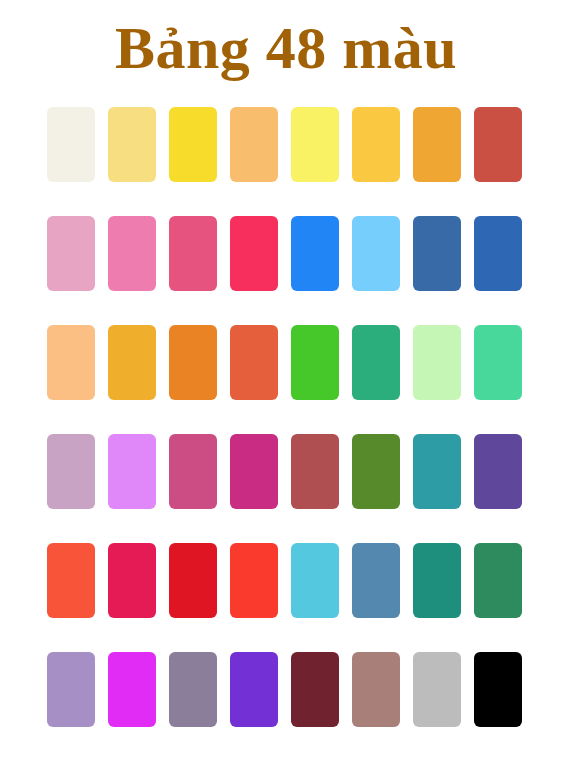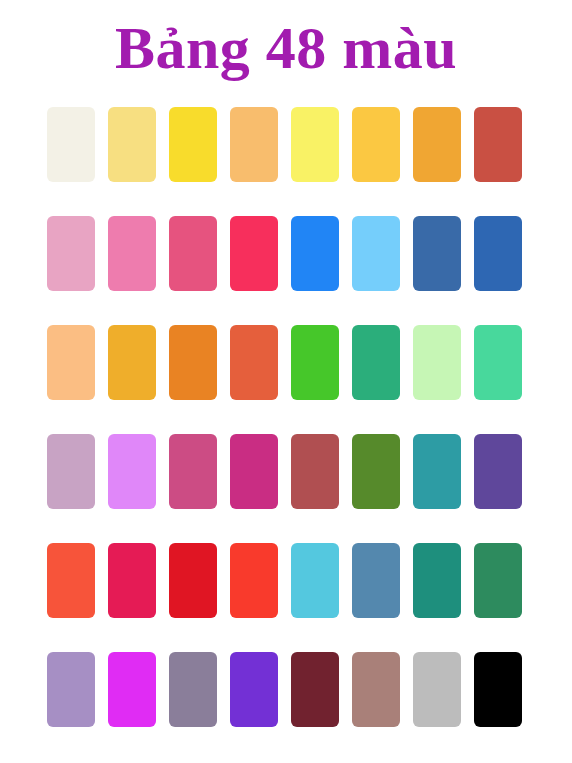--- a/index.html
+++ b/index.html
@@ -24,21 +24,21 @@
   .title {
     position: absolute;
     top: 6px;
     left: 0;
     width: 572px;
     text-align: center;
     font-family: "Liberation Serif", "DejaVu Serif", serif;
     font-weight: bold;
     font-size: 60px;
     line-height: 84px;
-    color: #a21caf;
+    color: #a16207;
     letter-spacing: 0.5px;
     white-space: nowrap;
   }
   .palette {
     position: absolute;
     top: 107px;
     left: 47px;
     width: 480px;
     display: flex;
     flex-direction: column;

